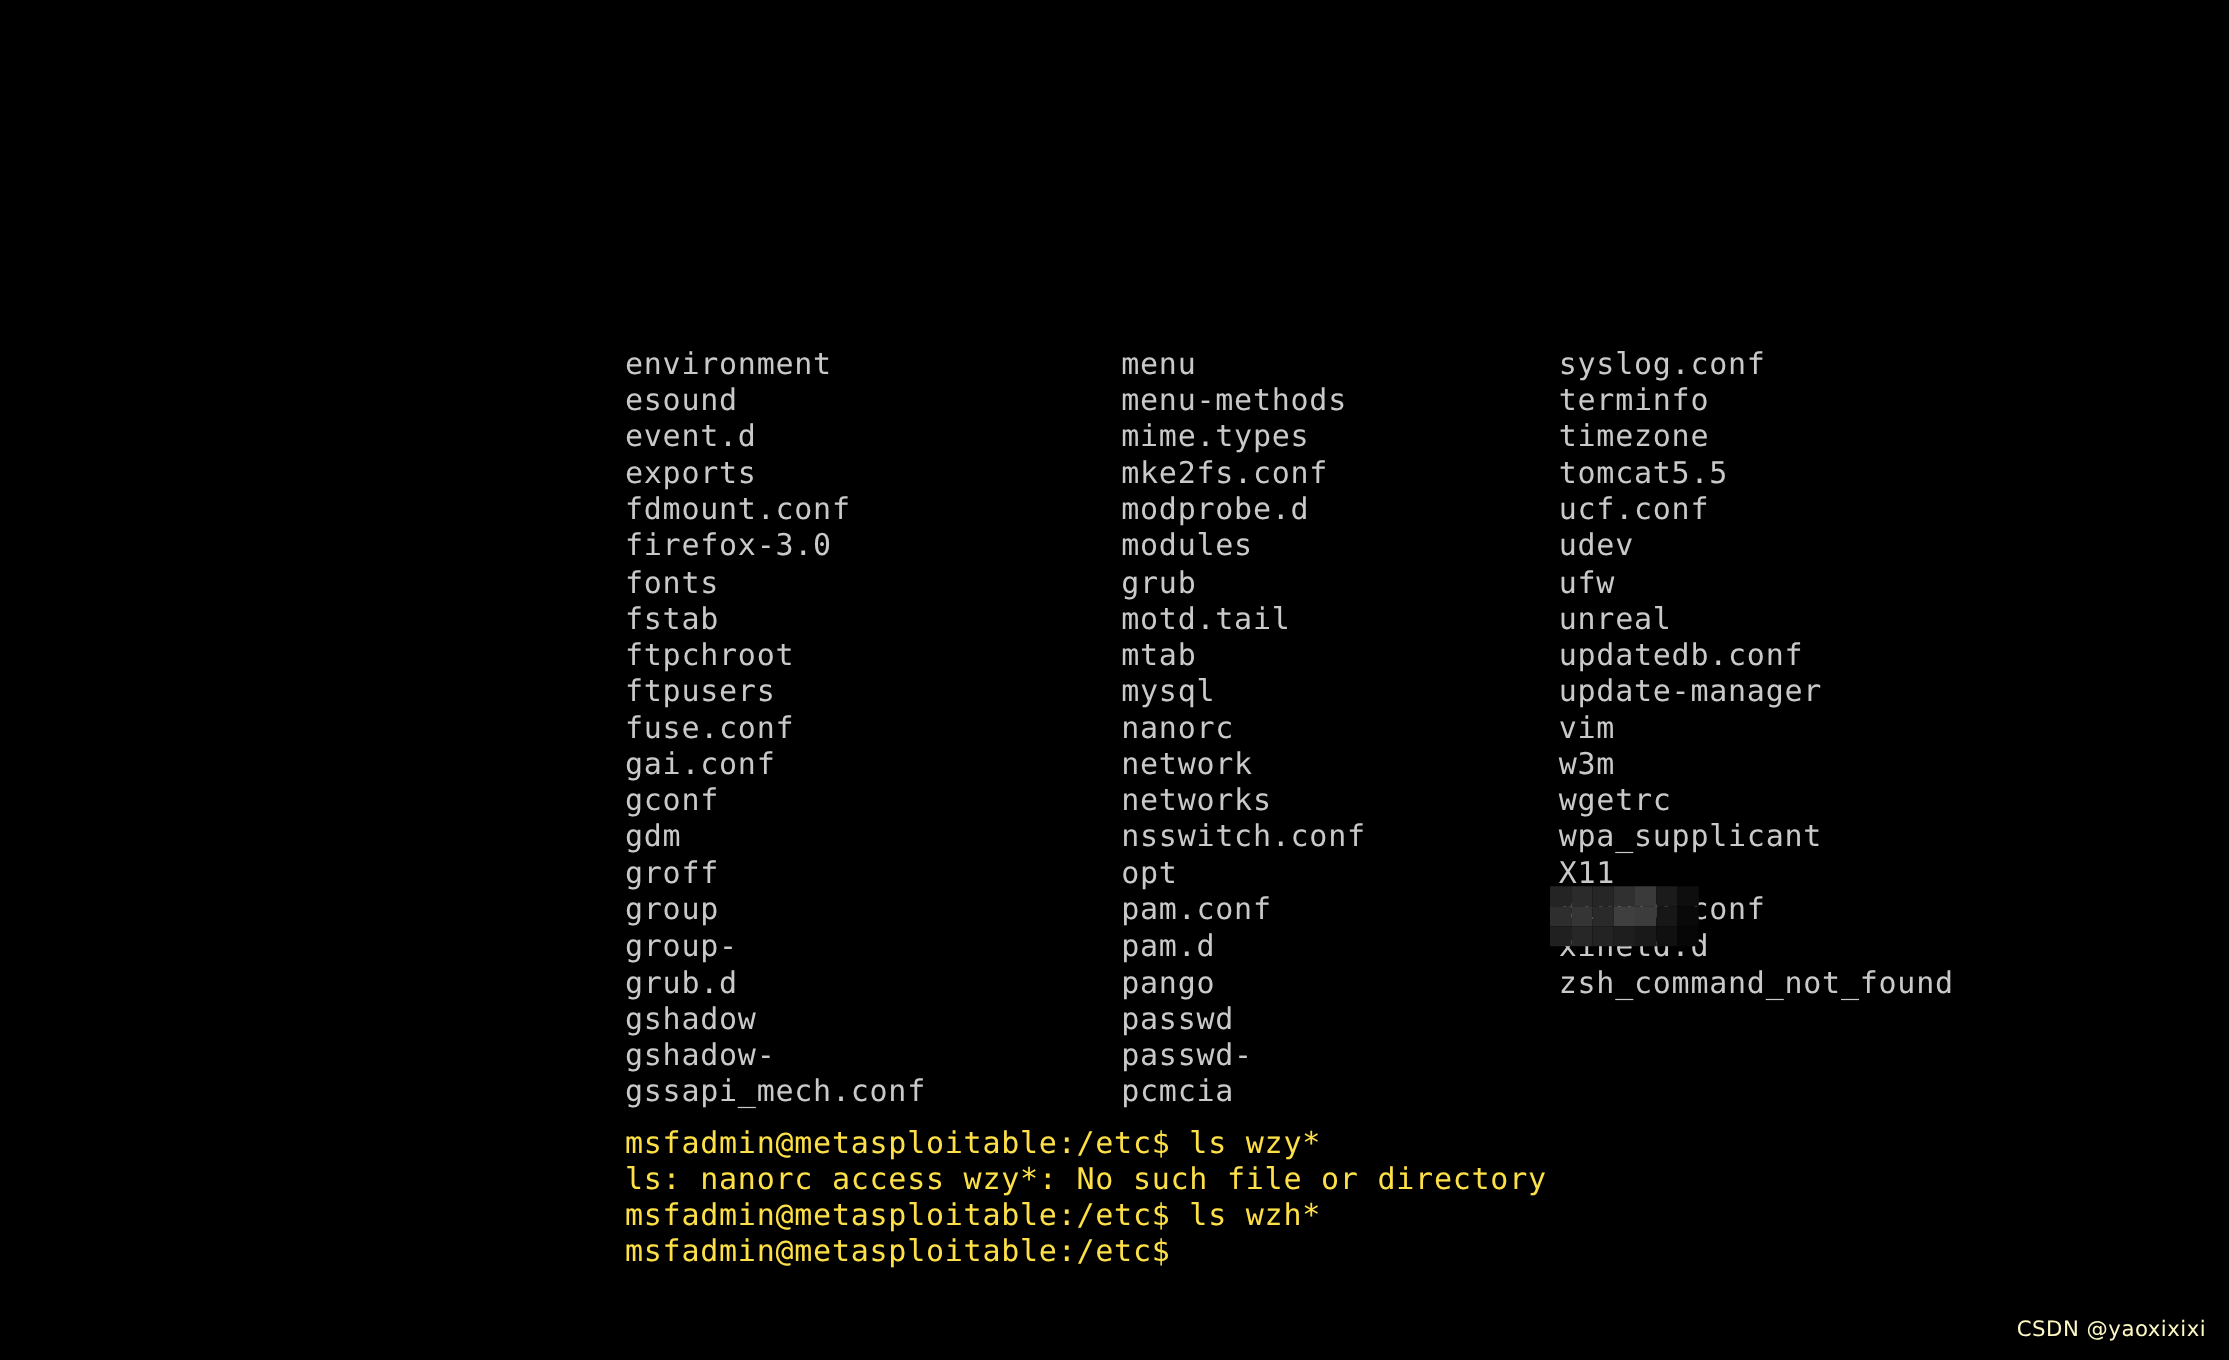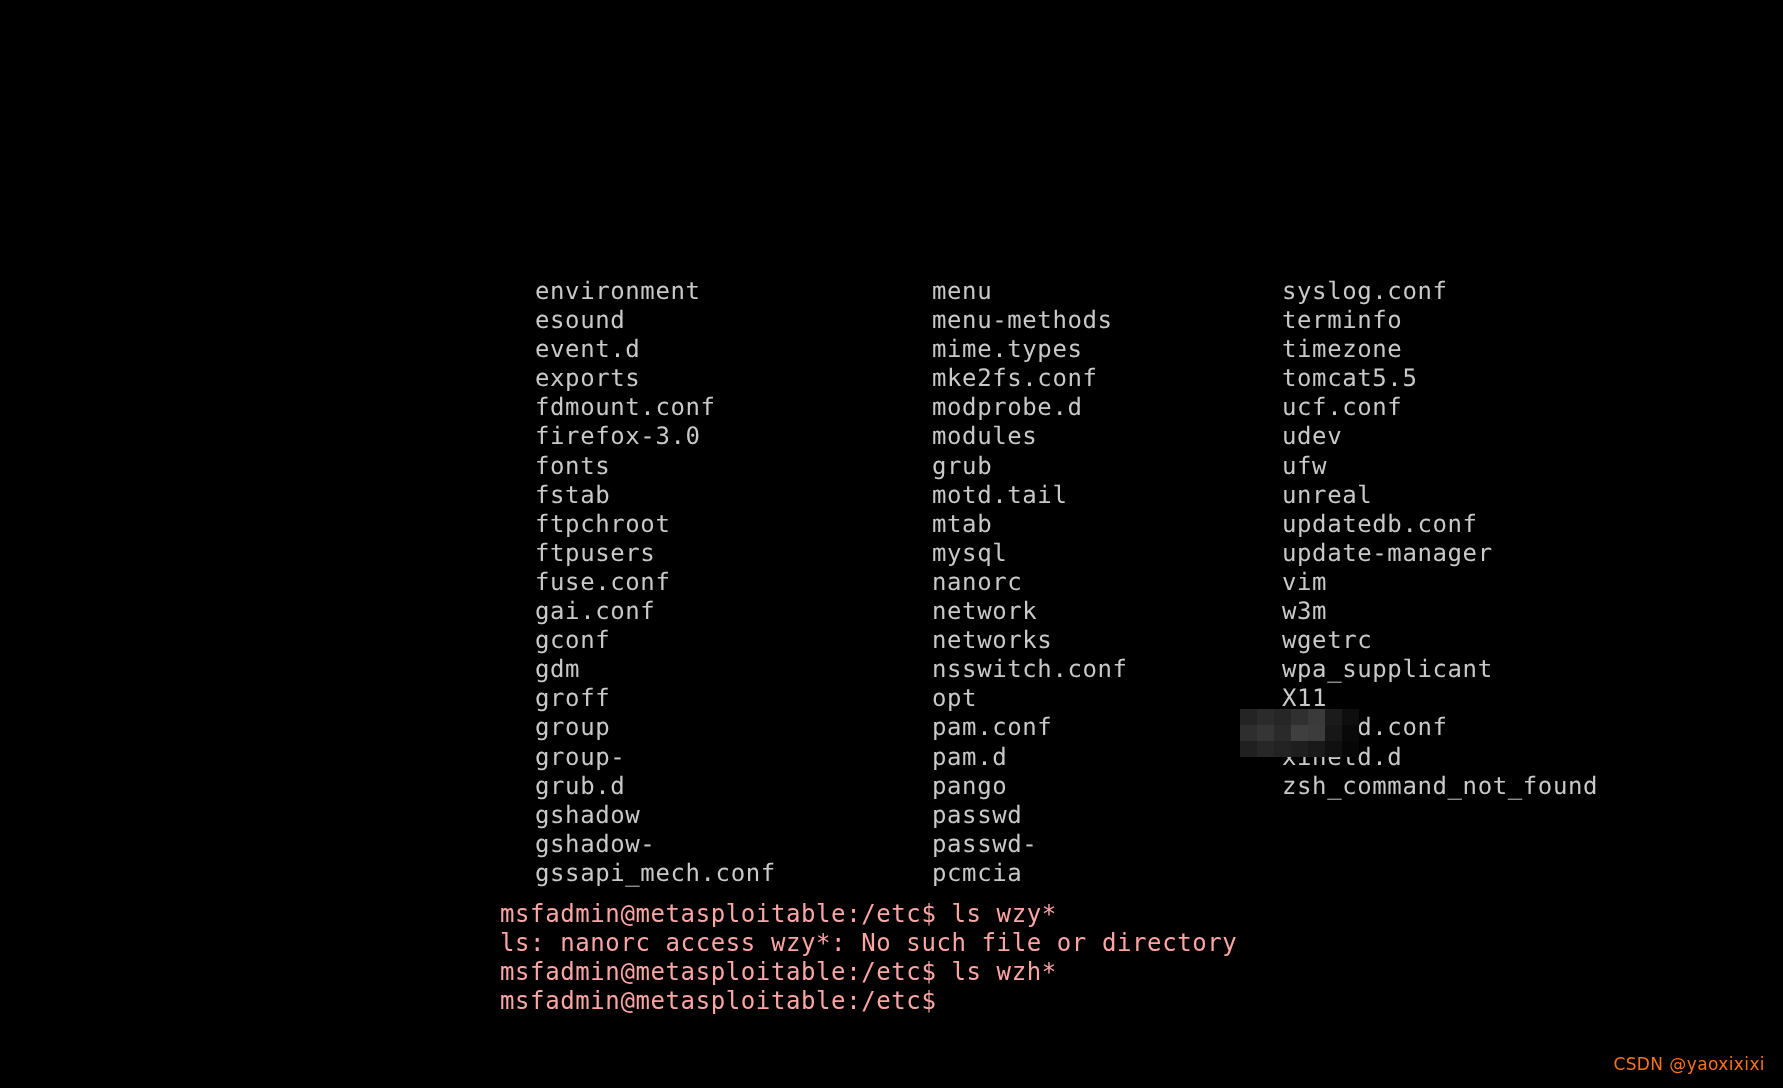--- a/index.html
+++ b/index.html
@@ -29,21 +29,20 @@
   
   #ls-output {
     position: absolute;
     left: 500px;
     top: 277px;
     width: 1060px;
   }
   .ls-column {
     position: absolute;
     top: 0;
-    margin-left: 35px;
   }
   #ls-column-1 { left: 0px; }
   #ls-column-2 { left: 397px; }
   #ls-column-3 { left: 747px; }
 
   .ls-entry {
     display: block;
     height: 29.1px;
     line-height: 29.1px;
     font-size: 24px;
@@ -58,21 +57,21 @@
     position: absolute;
     left: 500px;
     top: 900px;
   }
   .shell-line {
     display: block;
     height: 29.1px;
     line-height: 29.1px;
     font-size: 24px;
     letter-spacing: 0.6px;
-    color: #fca5a5;
+    color: #fde047;
     white-space: pre;
   }
 
   
   #redaction-patch {
     position: absolute;
     left: 1240px;
     top: 709px;
     width: 107px;
     height: 47px;
@@ -82,21 +81,21 @@
     position: absolute;
   }
 
   
   #watermark {
     position: absolute;
     right: 18px;
     bottom: 14px;
     font-family: "DejaVu Sans", "Liberation Sans", sans-serif;
     font-size: 17px;
-    color: #f97316;
+    color: #fef9c3;
     letter-spacing: 0.4px;
     white-space: pre;
   }
 </style>
 </head>
 <body>
 
 <div id="console-screen">
 
   <div id="ls-output">

